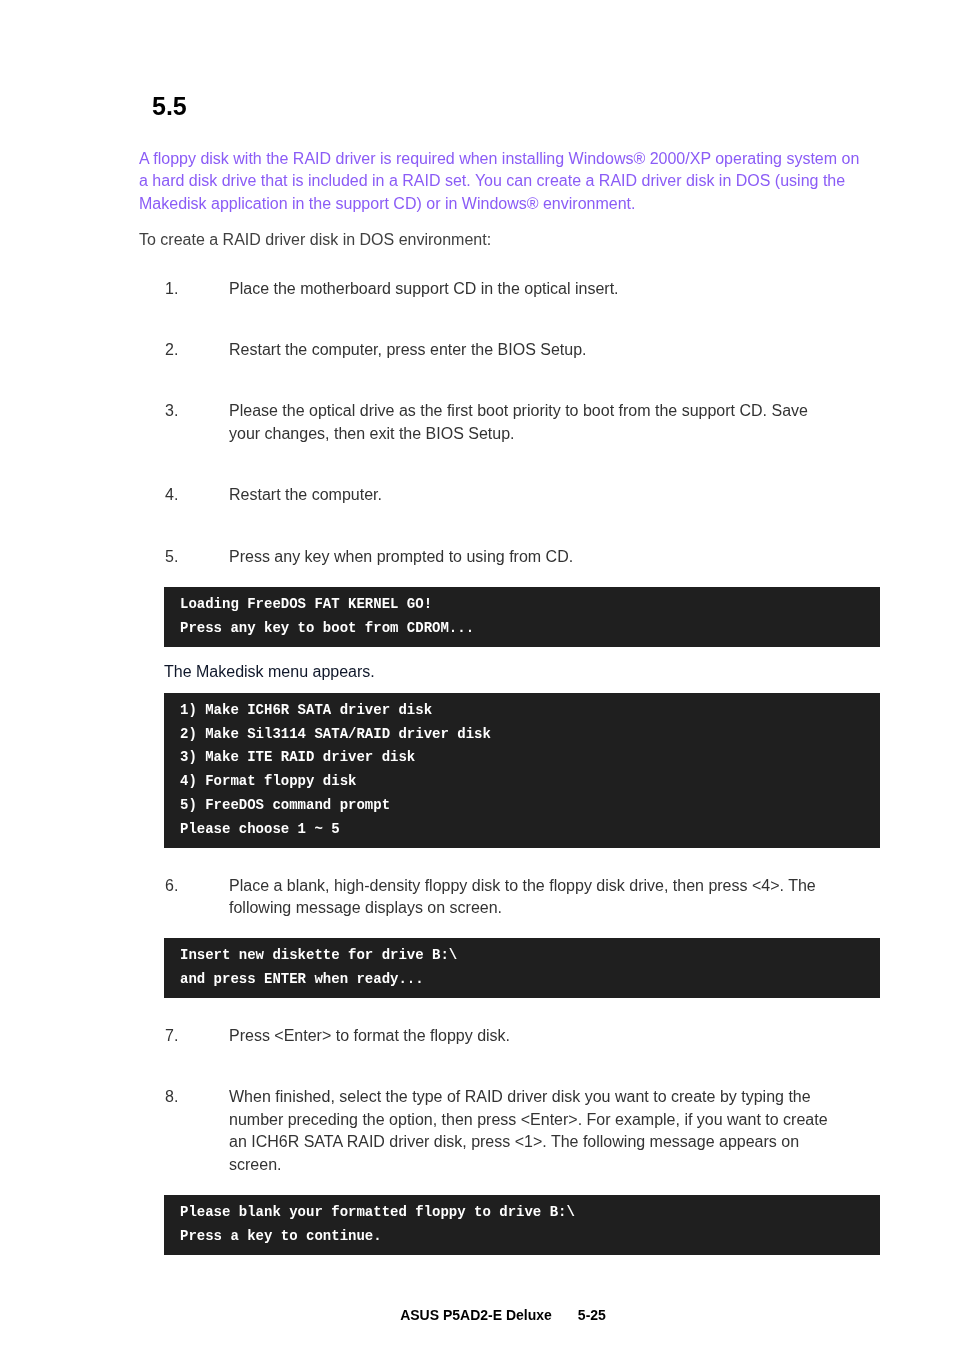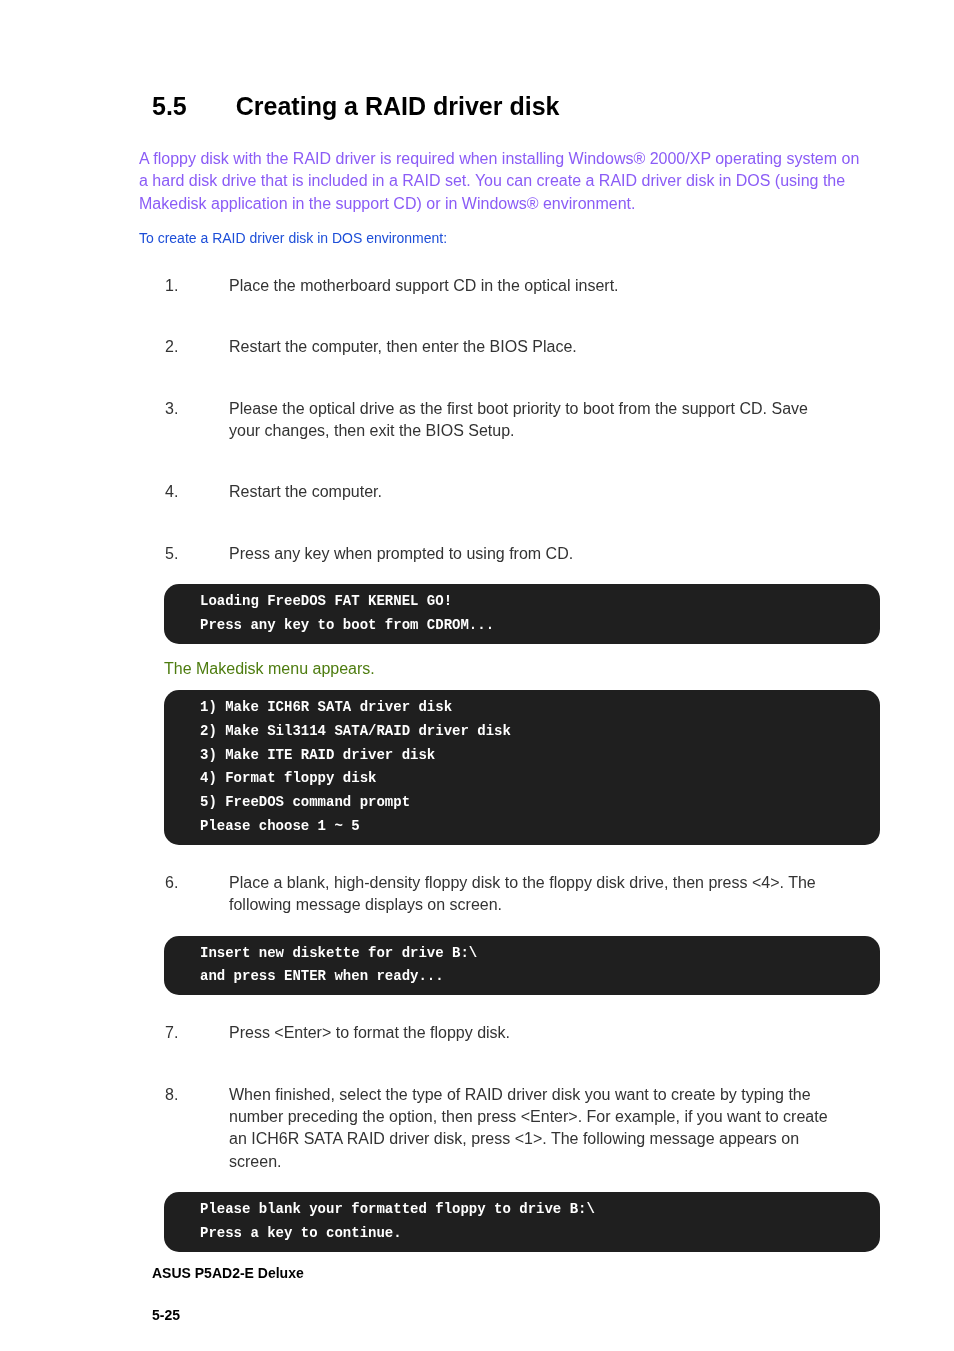--- a/index.html
+++ b/index.html
@@ -25,24 +25,24 @@
     .section-number {
       margin-right: 36px;
     }
     .body-para {
       font-size: 16px;
       line-height: 1.4;
       margin-bottom: 14px;
       color: #8b5cf6;
     }
     .list-intro {
-      font-size: 14px;
+      font-size: 16px;
       line-height: 1.4;
       margin-bottom: 12px;
-      color: #1d4ed8;
+      color: #404040;
     }
     .num-list {
       margin-bottom: 6px;
     }
     .num-item {
       display: flex;
       font-size: 16px;
       line-height: 1.4;
       margin-bottom: 6px;
       color: #333;
@@ -54,64 +54,61 @@
     .num-item .txt {
       flex: 1;
     }
     .code-block {
       background: #1f1f1f;
       color: #fff;
       font-family: "Courier New", Courier, monospace;
       font-weight: bold;
       font-size: 14px;
       line-height: 1.7;
-      padding: 6px 36px;
+      padding: 6px 16px;
       margin: 4px 0 14px 38px;
       white-space: pre;
-      border-radius: 15px;
     }
     .sub-note {
       font-size: 16px;
       line-height: 1.4;
       margin: 0 0 10px 38px;
-      color: #4d7c0f;
+      color: #0f172a;
     }
     .footer {
       position: absolute;
       bottom: 28px;
       left: 100px;
       right: 100px;
       display: flex;
       justify-content: center;
       font-size: 14px;
       font-weight: bold;
       font-family: Arial, Helvetica, sans-serif;
-      flex-direction: column;
     }
   </style>
 </head>
 <body>
 
 <h1 class="section-heading">
   <span class="section-number">5.5</span>
-  <span>Creating a RAID driver disk</span>
 </h1>
 
 <p class="body-para">A floppy disk with the RAID driver is required when installing Windows® 2000/XP operating system on a hard disk drive that is included in a RAID set. You can create a RAID driver disk in DOS (using the Makedisk application in the support CD) or in Windows® environment.</p>
 
 <p class="list-intro">To create a RAID driver disk in DOS environment:</p>
 
 <div class="num-list">
   <div class="num-item">
     <span class="num">1.</span>
     <span class="txt">Place the motherboard support CD in the optical insert.</span>
   </div>
   <div class="num-item">
     <span class="num">2.</span>
-    <span class="txt">Restart the computer, then enter the BIOS Place.</span>
+    <span class="txt">Restart the computer, press enter the BIOS Setup.</span>
   </div>
   <div class="num-item">
     <span class="num">3.</span>
     <span class="txt">Please the optical drive as the first boot priority to boot from the support CD. Save your changes, then exit the BIOS Setup.</span>
   </div>
   <div class="num-item">
     <span class="num">4.</span>
     <span class="txt">Restart the computer.</span>
   </div>
   <div class="num-item">

